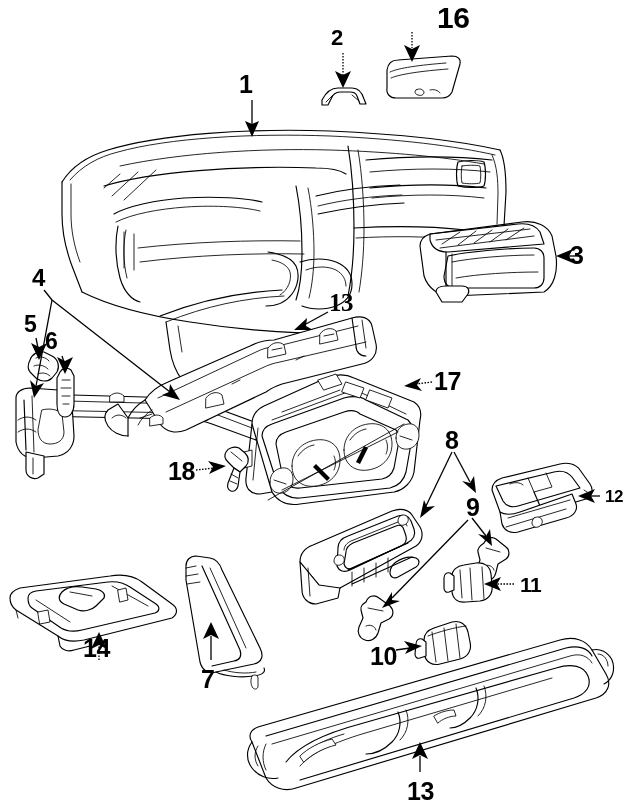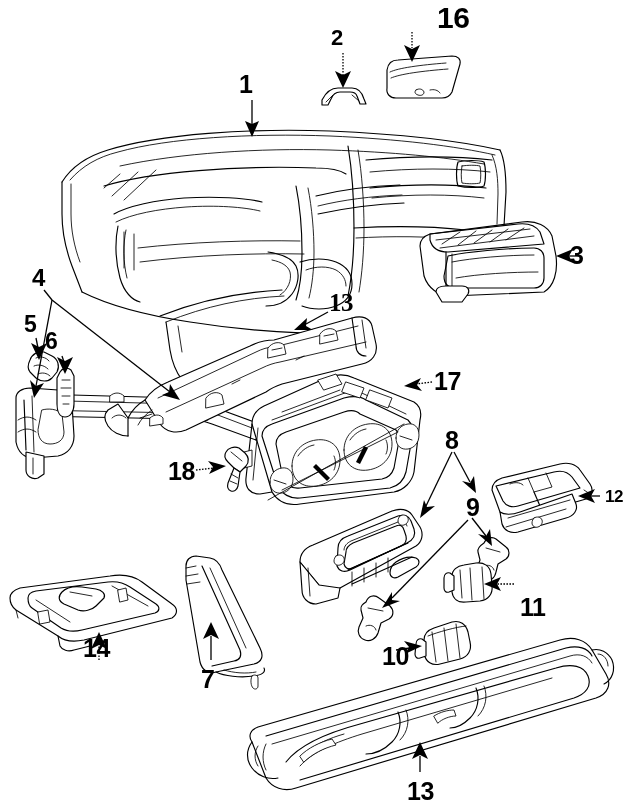--- a/index.html
+++ b/index.html
@@ -565,20 +565,20 @@
   <span class="callout" style="left: 570px; top: 243px; font-size: 25px;">3</span>
   <span class="callout" style="left: 32px; top: 266px; font-size: 24px;">4</span>
   <span class="callout" style="left: 24px; top: 313px; font-size: 23px;">5</span>
   <span class="callout" style="left: 45px; top: 330px; font-size: 23px;">6</span>
   <span class="callout" style="left: 329px; top: 290px; font-size: 25px; font-family: Liberation Serif, serif;">13</span>
   <span class="callout" style="left: 434px; top: 369px; font-size: 25px;">17</span>
   <span class="callout" style="left: 168px; top: 459px; font-size: 25px; text-align: right;">18</span>
   <span class="callout" style="left: 445px; top: 428px; font-size: 25px;">8</span>
   <span class="callout" style="left: 466px; top: 495px; font-size: 25px;">9</span>
   <span class="callout" style="left: 605px; top: 488px; font-size: 17px;">12</span>
-  <span class="callout" style="left: 520px; top: 574px; font-size: 25px; margin-top: 21px;">11</span>
-  <span class="callout" style="left: 370px; top: 644px; font-size: 25px; margin-left: 12px;">10</span>
+  <span class="callout" style="left: 520px; top: 574px; font-size: 21px;">11</span>
+  <span class="callout" style="left: 370px; top: 644px; font-size: 25px;">10</span>
   <span class="callout" style="left: 83px; top: 636px; font-size: 25px;">14</span>
   <span class="callout" style="left: 201px; top: 667px; font-size: 25px;">7</span>
   <span class="callout" style="left: 407px; top: 779px; font-size: 25px;">13</span>
 </div>
 
 </div>
 
 </body></html>

